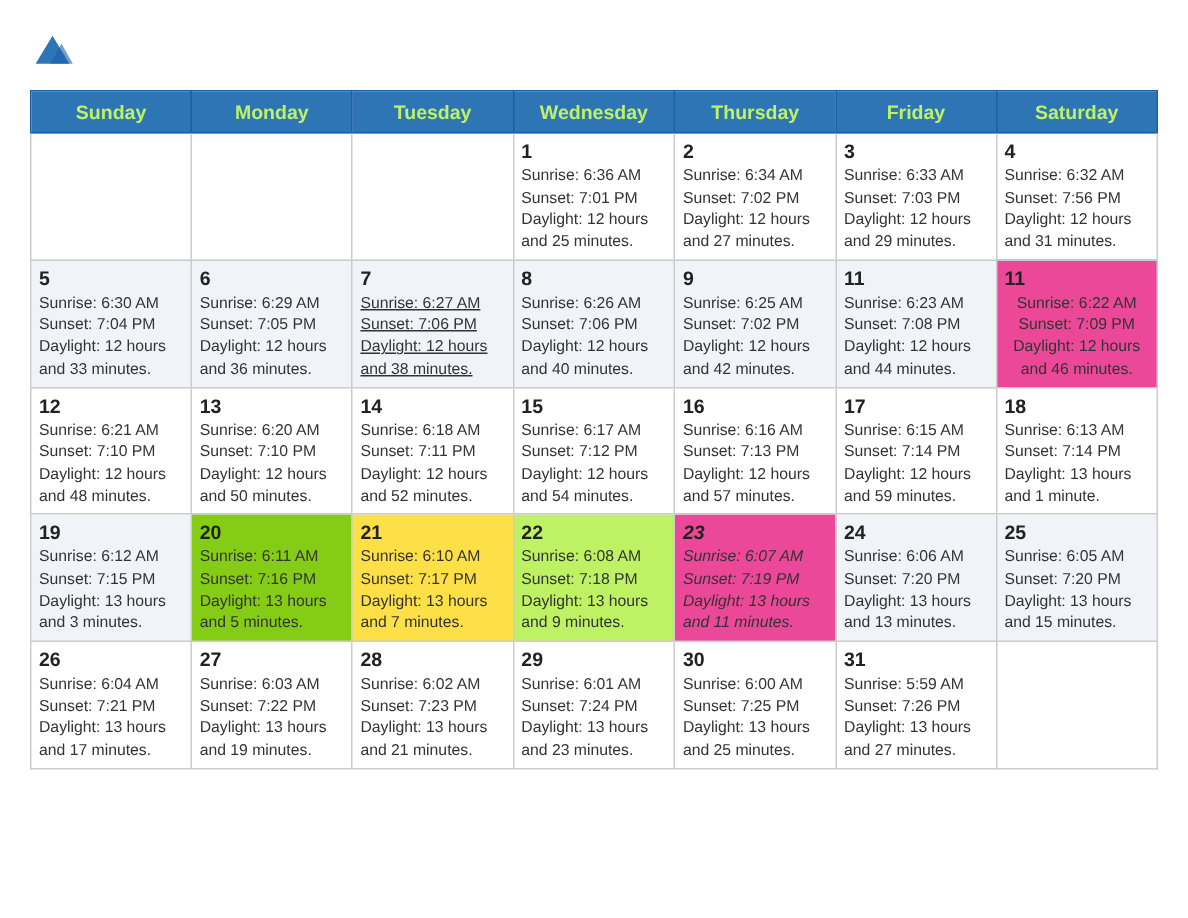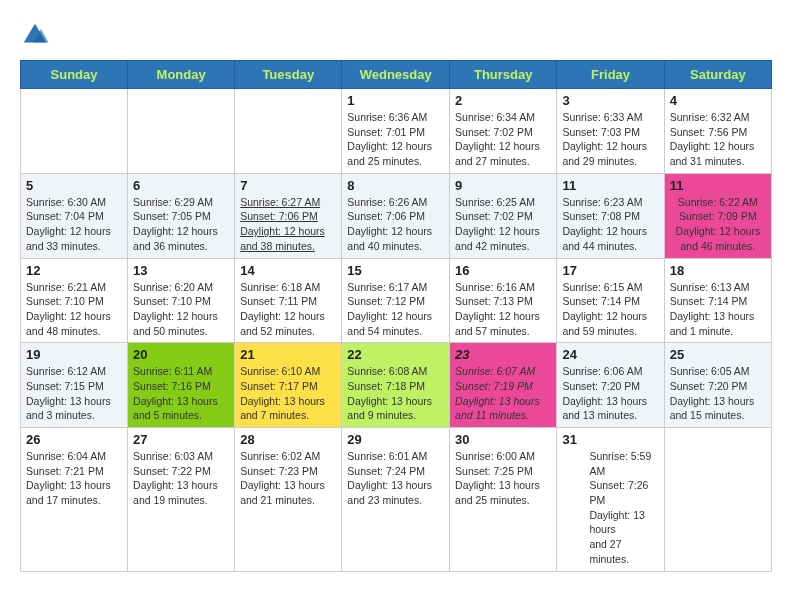--- a/index.html
+++ b/index.html
@@ -335,21 +335,21 @@
         </td>
         <td>
           <div class="day-num">30</div>
           <div class="day-info" style="white-space: pre-line;">Sunrise: 6:00 AM
 Sunset: 7:25 PM
 Daylight: 13 hours
 and 25 minutes.</div>
         </td>
         <td>
           <div class="day-num">31</div>
-          <div class="day-info" style="white-space: pre-line; margin-left: 27px;">Sunrise: 5:59 AM
+          <div class="day-info" style="white-space: pre-line;">Sunrise: 5:59 AM
 Sunset: 7:26 PM
 Daylight: 13 hours
 and 27 minutes.</div>
         </td>
         <td class="empty-cell"></td>
       </tr>
     </tbody>
 </table>
 
 </body></html>

